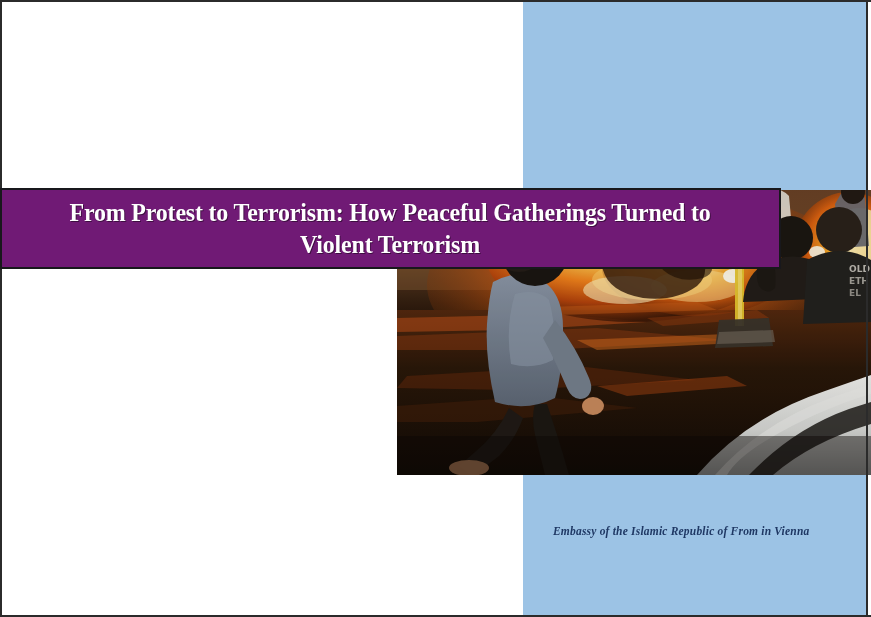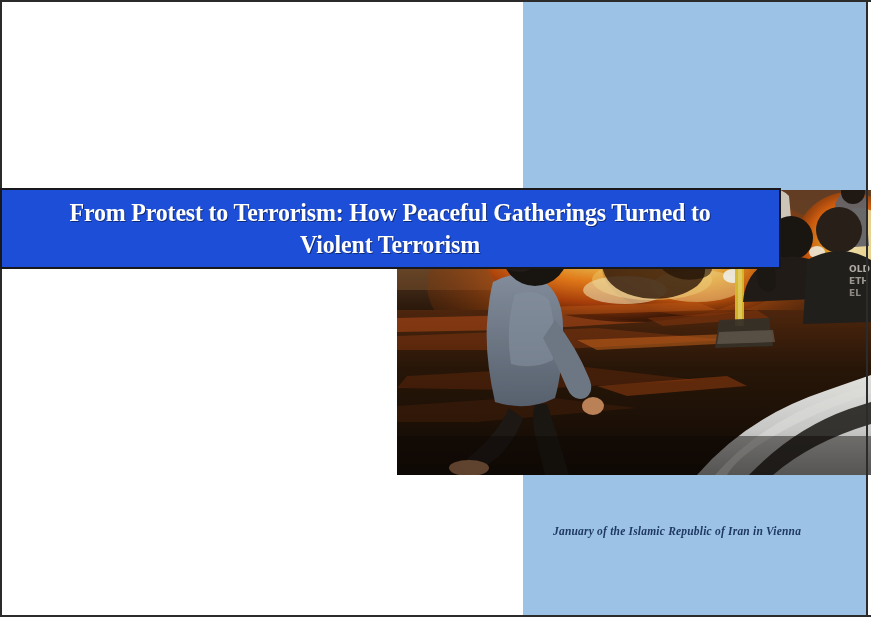--- a/index.html
+++ b/index.html
@@ -68,21 +68,21 @@
   }
   #photo svg { display: block; }
 
   
   #title-banner {
     position: absolute;
     left: 0px;
     top: 188px;
     width: 781px;
     height: 81px;
-    background: #1d4ed8;
+    background: #701a75;
     border: 2px solid #18181c;
     box-sizing: border-box;
     display: flex;
     align-items: center;
     justify-content: center;
   }
   #title-text {
     color: #ffffff;
     font-family: "Liberation Serif", serif;
     font-weight: bold;
@@ -268,17 +268,17 @@
       <rect x="0" y="246" width="474" height="39" fill="#0C0704" opacity="0.45"></rect>
     </svg>
   </div>
 
   <div id="title-banner">
     <div id="title-text">From Protest to Terrorism: How Peaceful Gatherings Turned to
 Violent Terrorism</div>
   </div>
 
   <div id="footer">
-    <div class="footer-line" id="footer-org">January of the Islamic Republic of Iran in Vienna</div>
+    <div class="footer-line" id="footer-org">Embassy of the Islamic Republic of From in Vienna</div>
   </div>
 
   <div class="border-right"></div>
 </div>
 
 </body></html>

